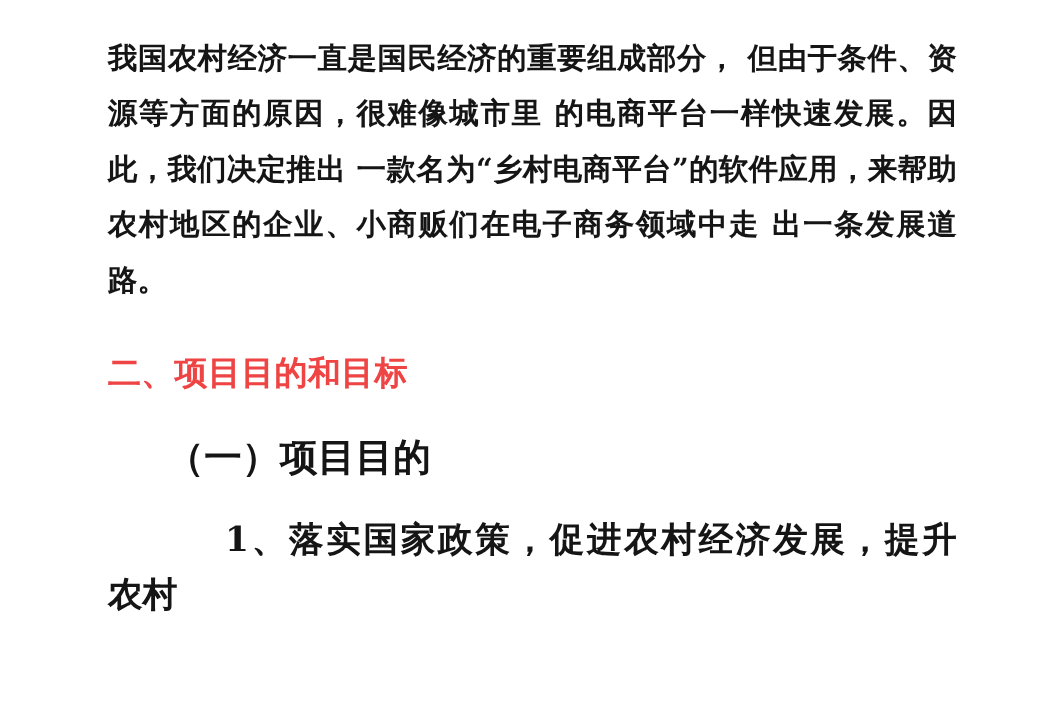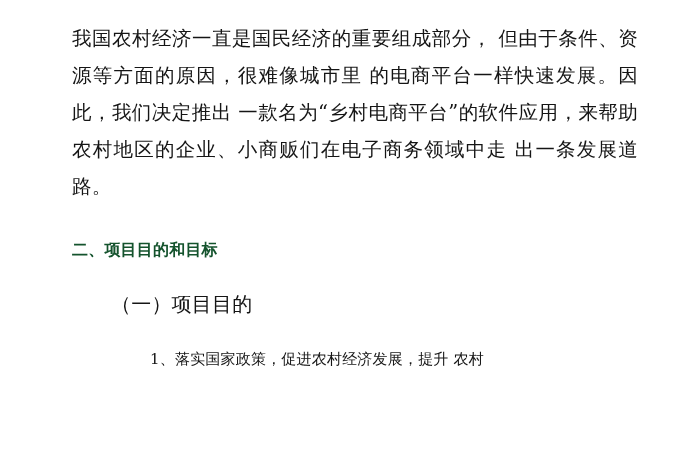--- a/index.html
+++ b/index.html
@@ -28,45 +28,46 @@
     top: 20px;
   }
   p {
     margin: 0;
     font-size: 19.5px;
     line-height: 37px;
     letter-spacing: 0.2px;
     text-align: justify;
     text-justify: inter-ideograph;
     color: #151515;
+    font-weight: bold;
   }
   .para-body {
     text-indent: 0;
   }
   .spacer-sm {
     height: 18px;
   }
   .spacer-md {
     height: 26px;
   }
   .heading-2 {
-    font-size: 16px;
+    font-size: 22px;
     line-height: 37px;
     font-weight: bold;
-    color: #14532d;
+    color: #ef4444;
     letter-spacing: 0.2px;
   }
   .sub-heading {
-    font-size: 20px;
+    font-size: 25px;
     line-height: 37px;
     text-indent: 39px;
     color: #151515;
   }
   .list-item {
-    font-size: 15px;
+    font-size: 23px;
     line-height: 37px;
     text-indent: 78px;
     color: #151515;
   }
   .clipped {
     overflow: hidden;
   }
 </style>
 </head>
 <body>

